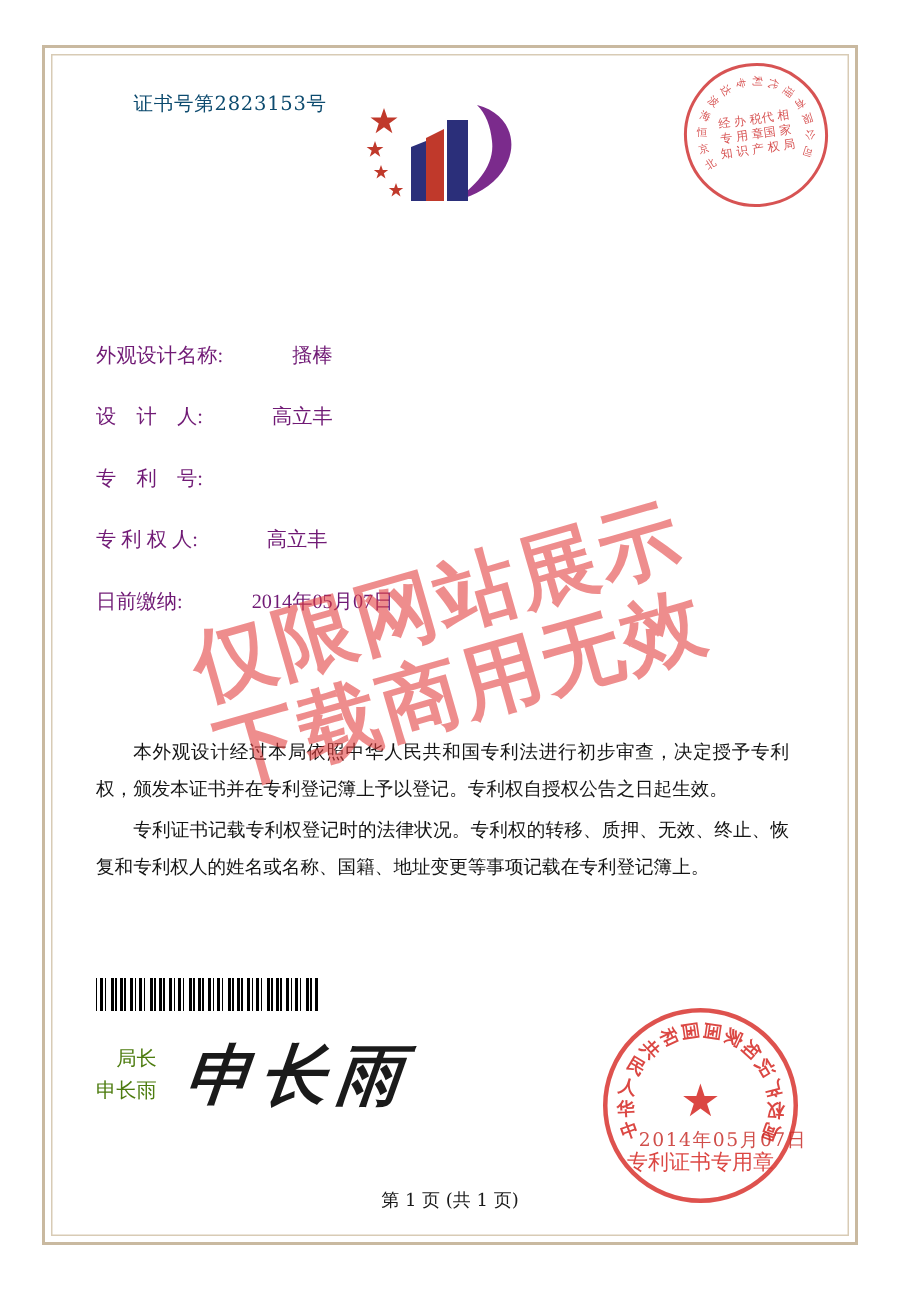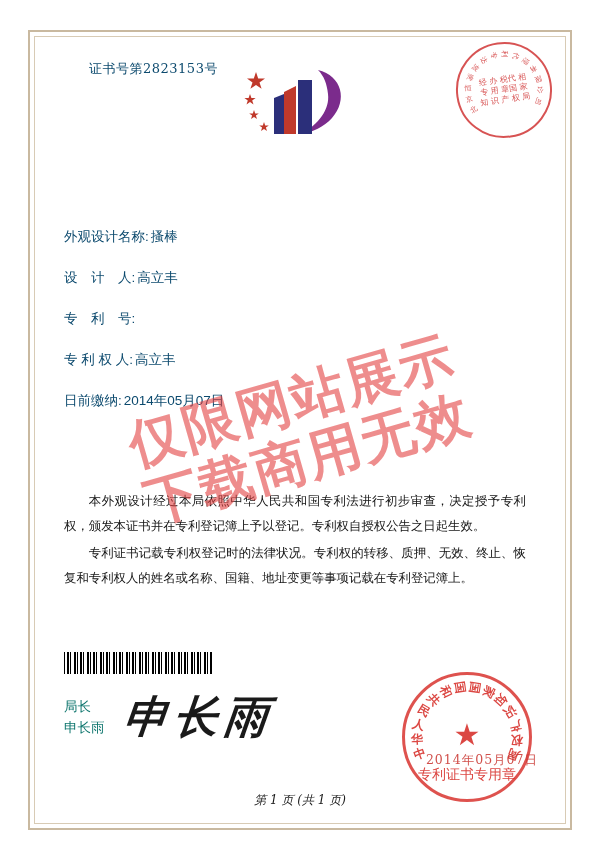--- a/index.html
+++ b/index.html
@@ -119,22 +119,23 @@
     position: absolute;
     left: 64px;
     top: 228px;
     right: 64px;
   }
   .field-row {
     display: flex;
     align-items: baseline;
     margin-bottom: 23px;
     font-size: 13.5px;
-    color: #0c4a6e;
-    font-family: Liberation Sans, sans-serif;
+    color: #701a75;
+    font-family: Liberation Serif, serif;
+    gap: 44px;
   }
   .field-label {
     white-space: pre;
   }
   .field-value {
     margin-left: 2px;
   }
 
   
   .body-text {
@@ -169,22 +170,23 @@
     );
   }
 
   
   .sig-block {
     position: absolute;
     left: 64px;
     top: 696px;
     font-size: 13.5px;
     line-height: 21px;
-    color: #0f766e;
-    font-family: "DejaVu Serif", "Liberation Serif", serif;
+    color: #4d7c0f;
+    font-family: "DejaVu Serif", "Liberation Serif", serif;
+    text-align: right;
   }
   .handwriting {
     position: absolute;
     left: 124px;
     top: 688px;
     font-size: 44px;
     letter-spacing: 6px;
     color: #1a1a1a;
     font-family: "DejaVu Serif", "Liberation Serif", serif;
     font-style: italic;
@@ -256,21 +258,20 @@
 
   
   .page-footer {
     position: absolute;
     left: 0; right: 0;
     top: 792px;
     text-align: center;
     font-size: 12px;
     color: #1a1a1a;
     font-family: "DejaVu Serif", "Liberation Serif", serif;
-    font-style: italic;
   }
 
   
   .watermark {
     position: absolute;
     left: 50%;
     top: 430px;
     transform: translate(-50%, -50%) rotate(-16deg);
     font-size: 54px;
     font-weight: bold;

